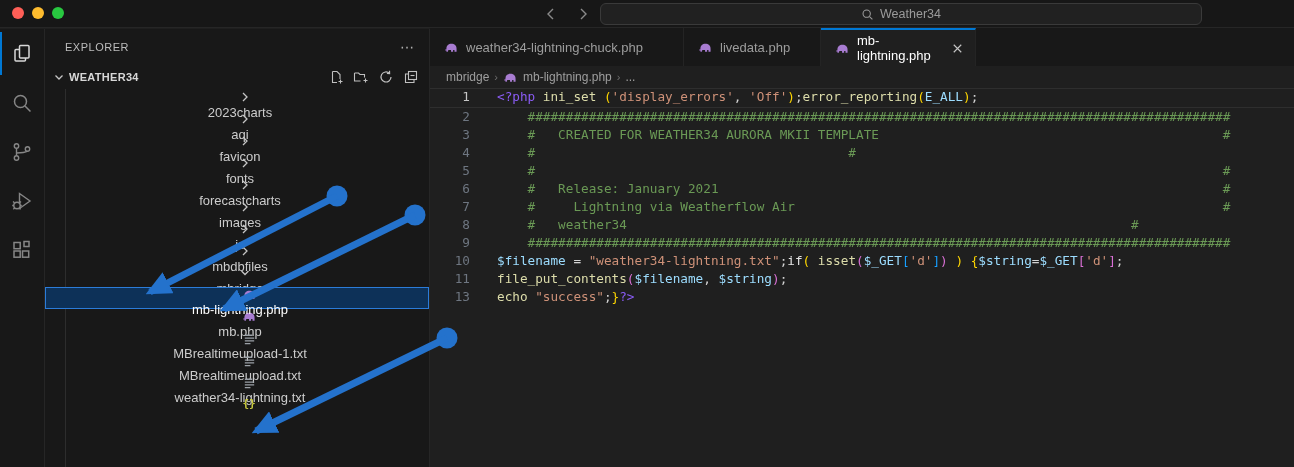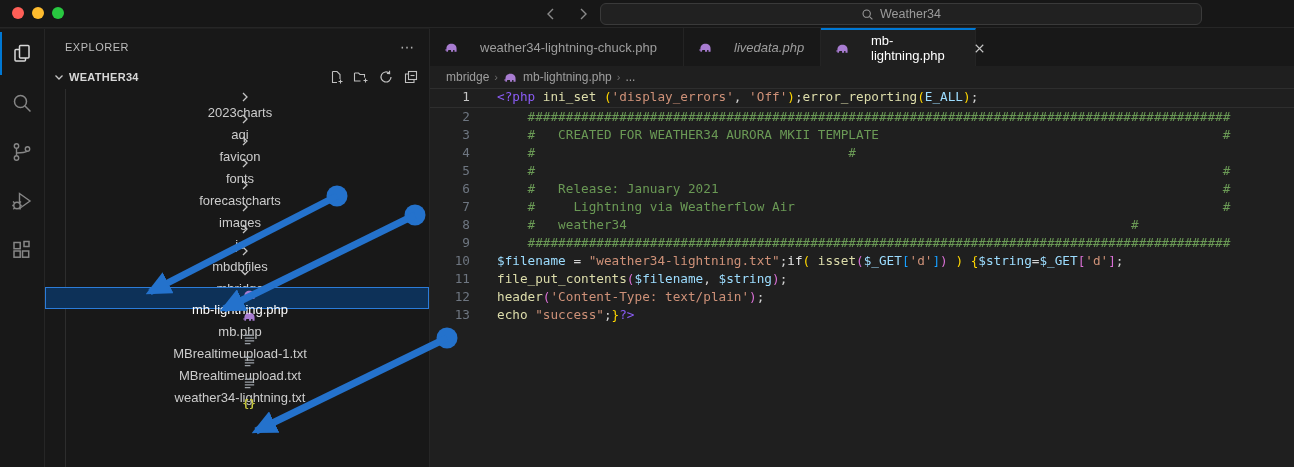--- a/index.html
+++ b/index.html
@@ -40,21 +40,21 @@
   .tree::before{content:"";position:absolute;left:20px;top:0;height:378px;width:1px;background:#2d2d2d;}
   .row{height:22px;display:flex;align-items:center;color:#cccccc;font-size:13px;cursor:pointer;
        position:relative;box-sizing:border-box;flex-direction:column;}
   .row .twisty{margin-left:16px;width:16px;display:flex;justify-content:center;color:#c5c5c5;}
   .row .ficon{margin-left:24px;width:16px;display:flex;justify-content:center;align-items:center;}
   .row .lbl{margin-left:6px;white-space:nowrap;}
   .row.selected{background:#0d3158;box-shadow:inset 0 0 0 1px #2b7cd9;color:#ffffff;z-index:1;}
   .wsicon{color:#cbcb41;font-family:"DejaVu Sans Mono",monospace;font-size:11px;font-weight:bold;}
   
   .tabbar{position:absolute;left:430px;top:28px;width:864px;height:38px;background:#181818;display:flex;}
-  .tab{display:flex;align-items:center;gap:21px;padding:0 10px 0 14px;font-size:13px;color:#9d9d9d;
+  .tab{display:flex;align-items:center;gap:7px;padding:0 10px 0 14px;font-size:13px;color:#9d9d9d;
        background:#181818;border-right:1px solid #242424;box-sizing:border-box;cursor:pointer;}
   .tab.active{background:#1f1f1f;color:#ffffff;border-top:2px solid #0078d4;}
   .tab .closer{margin-left:6px;display:flex;color:#c5c5c5;cursor:pointer;}
   .breadcrumb{position:absolute;left:430px;top:66px;width:864px;height:22px;background:#1f1f1f;
               display:flex;align-items:center;gap:5px;padding-left:16px;color:#9f9f9f;font-size:12px;box-sizing:border-box;}
   .bc-sep{color:#6f6f6f;font-size:11px;}
   .code{position:absolute;left:430px;top:88px;width:864px;height:379px;background:#1f1f1f;
         font-family:"DejaVu Sans Mono",monospace;font-size:12.7px;line-height:18px;overflow:hidden;}
   .cl{display:flex;height:18px;white-space:pre;}
   .cl .ln{width:40px;flex:none;text-align:right;color:#6e7681;}
@@ -315,21 +315,21 @@
 <div class="tabbar" id="tabbar">
     <div class="tab" style="width: 254px;">
       <span style="display: flex;">
         <svg width="15" height="15" viewBox="0 0 16 16">
           <path fill="#a87cd1" d="M2.6 12.6 V9.2 C2.6 5.9 4.9 4.1 7.9 4.1 c3.2 0 5.5 1.9 5.5 5.1 v3.4 h-2.2 v-1.9 H9.7 v1.9 H7.5 v-1.9 H5.2 c-.9 0-1.2.8-1 1.9 Z"></path>
           <path fill="#a87cd1" d="M2.7 9.2 c-.9.1-1.5 1-1.2 2.1 l1.2.4 Z"></path>
         </svg>
       </span>
       <span>weather34-lightning-chuck.php</span>
     </div>
-    <div class="tab" style="width: 137px; font-style: italic;">
+    <div class="tab" style="width: 137px;">
       <span style="display: flex;">
         <svg width="15" height="15" viewBox="0 0 16 16">
           <path fill="#a87cd1" d="M2.6 12.6 V9.2 C2.6 5.9 4.9 4.1 7.9 4.1 c3.2 0 5.5 1.9 5.5 5.1 v3.4 h-2.2 v-1.9 H9.7 v1.9 H7.5 v-1.9 H5.2 c-.9 0-1.2.8-1 1.9 Z"></path>
           <path fill="#a87cd1" d="M2.7 9.2 c-.9.1-1.5 1-1.2 2.1 l1.2.4 Z"></path>
         </svg>
       </span>
       <span>livedata.php</span>
     </div>
     <div class="tab active" style="width: 155px;">
       <span style="display: flex;">
@@ -366,21 +366,20 @@
     <div class="cl"><span class="ln">2</span><span class="lc"><span class="cm">    ############################################################################################</span></span></div>
     <div class="cl"><span class="ln">3</span><span class="lc"><span class="cm">    #   CREATED FOR WEATHER34 AURORA MKII TEMPLATE                                             #</span></span></div>
     <div class="cl"><span class="ln">4</span><span class="lc"><span class="cm">    #                                         #</span></span></div>
     <div class="cl"><span class="ln">5</span><span class="lc"><span class="cm">    #                                                                                          #</span></span></div>
     <div class="cl"><span class="ln">6</span><span class="lc"><span class="cm">    #   Release: January 2021                                                                  #</span></span></div>
     <div class="cl"><span class="ln">7</span><span class="lc"><span class="cm">    #     Lightning via Weatherflow Air                                                        #</span></span></div>
     <div class="cl"><span class="ln">8</span><span class="lc"><span class="cm">    #   weather34                                                                  #</span></span></div>
     <div class="cl"><span class="ln">9</span><span class="lc"><span class="cm">    ############################################################################################</span></span></div>
     <div class="cl"><span class="ln">10</span><span class="lc"><span class="var">$filename</span><span class="pl"> = </span><span class="str">"weather34-lightning.txt"</span><span class="pl">;</span><span class="ctl">if</span><span class="b1">(</span><span class="pl"> </span><span class="fn">isset</span><span class="b2">(</span><span class="var">$_GET</span><span class="b3">[</span><span class="str">'d'</span><span class="b3">]</span><span class="b2">)</span><span class="pl"> </span><span class="b1">)</span><span class="pl"> </span><span class="b1">{</span><span class="var">$string</span><span class="pl">=</span><span class="var">$_GET</span><span class="b2">[</span><span class="str">'d'</span><span class="b2">]</span><span class="pl">;</span></span></div>
     <div class="cl"><span class="ln">11</span><span class="lc"><span class="fn">file_put_contents</span><span class="b2">(</span><span class="var">$filename</span><span class="pl">, </span><span class="var">$string</span><span class="b2">)</span><span class="pl">;</span></span></div>
-    <div class="cl"><span class="ln">12</span><span class="lc"><span class="fn">header</span><span class="b2">(</span><span class="str">'Content-Type: text/plain'</span><span class="b2">)</span><span class="pl">;</span></span></div>
     <div class="cl"><span class="ln">13</span><span class="lc"><span class="fn">echo</span><span class="pl"> </span><span class="str">"success"</span><span class="pl">;</span><span class="b1">}</span><span class="kw">?&gt;</span></span></div>
   </div>
 
 <svg class="overlay" id="overlay" width="1294" height="467">
     <defs>
       <marker id="ah" markerWidth="3.6" markerHeight="3.4" refX="2.9" refY="1.7" orient="auto">
         <path d="M0,0 L3.6,1.7 L0,3.4 z" fill="#2472cc"></path>
       </marker>
     </defs>
     <circle cx="337" cy="196" r="10.5" fill="#2472cc"></circle>

